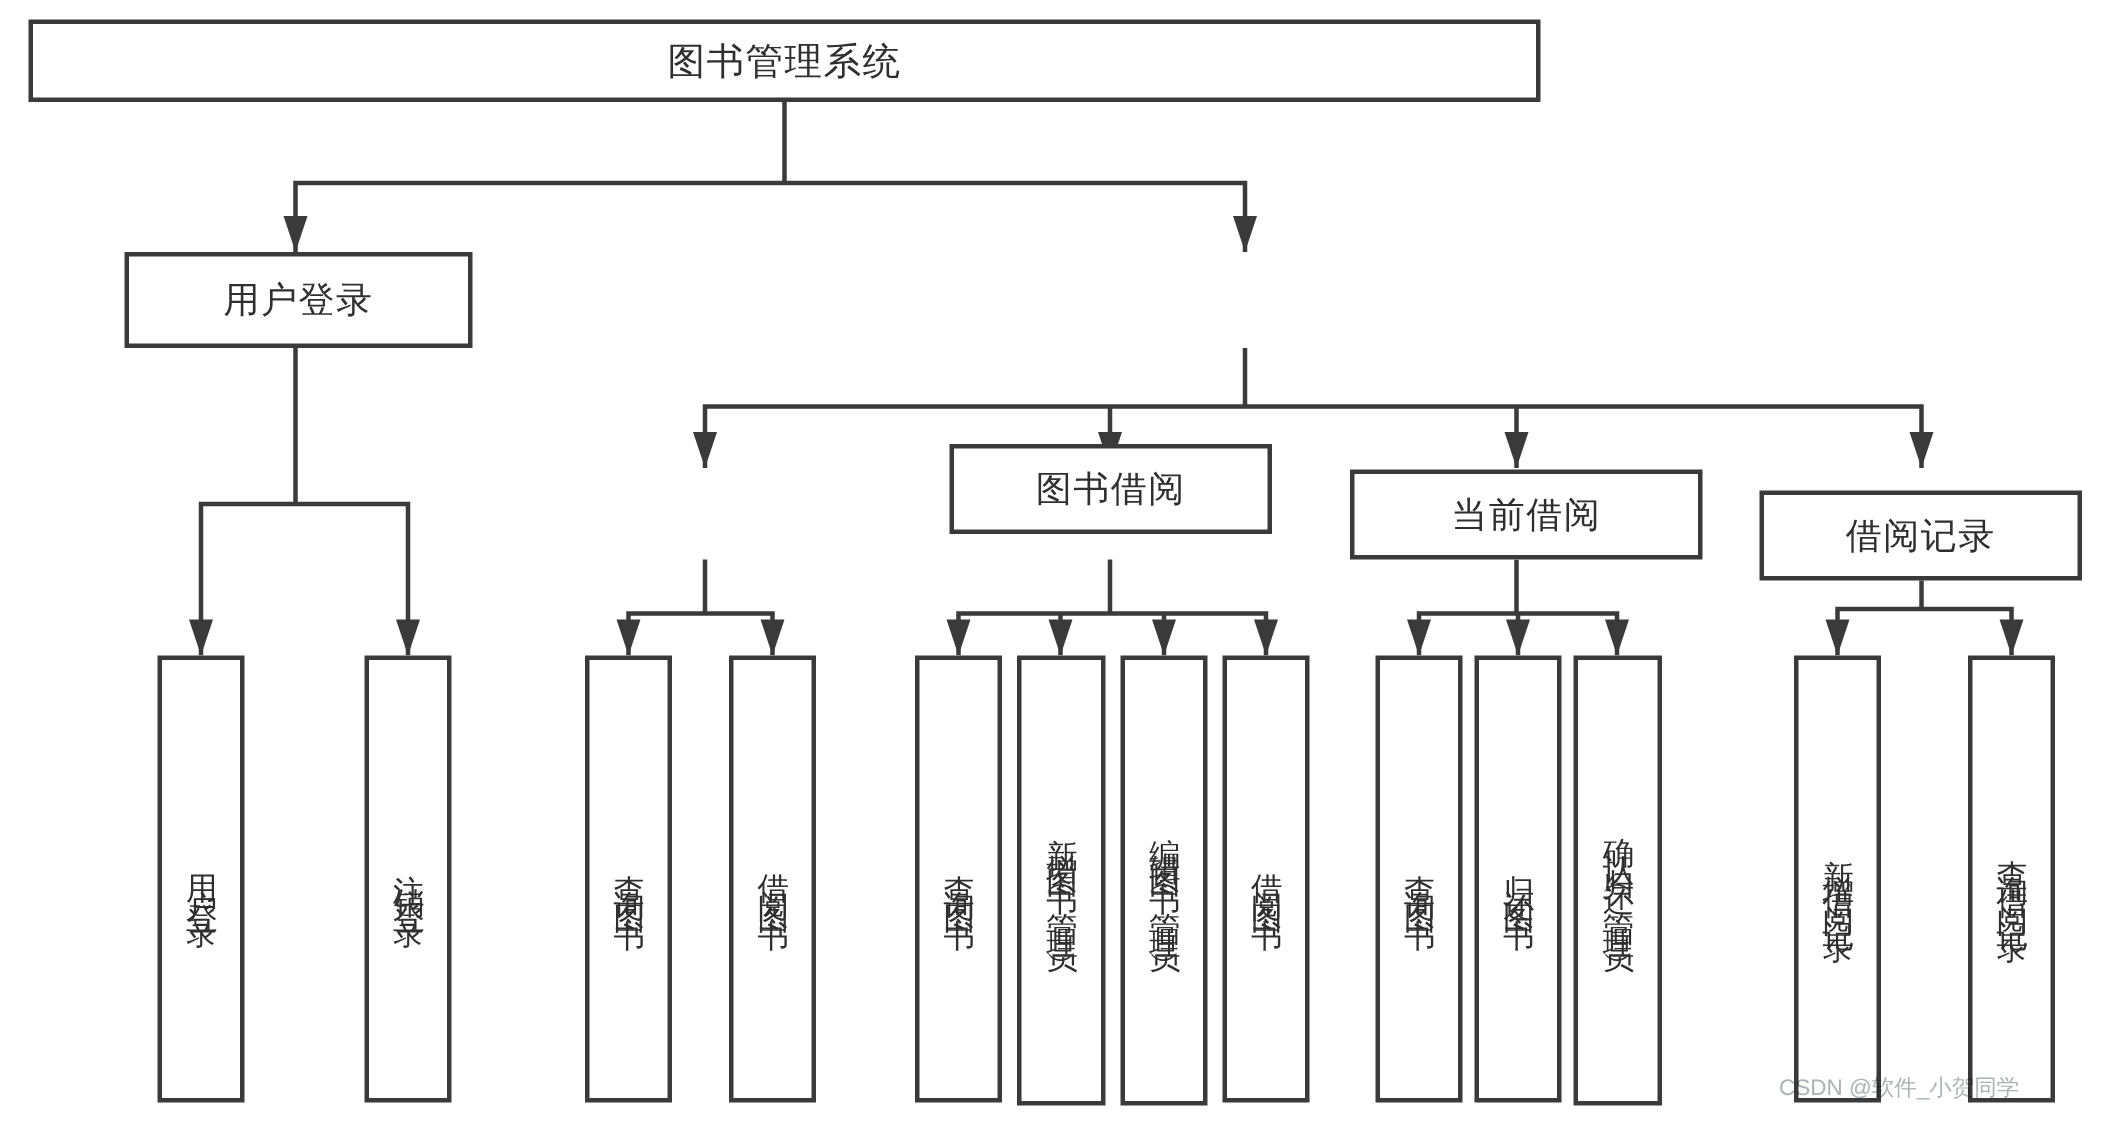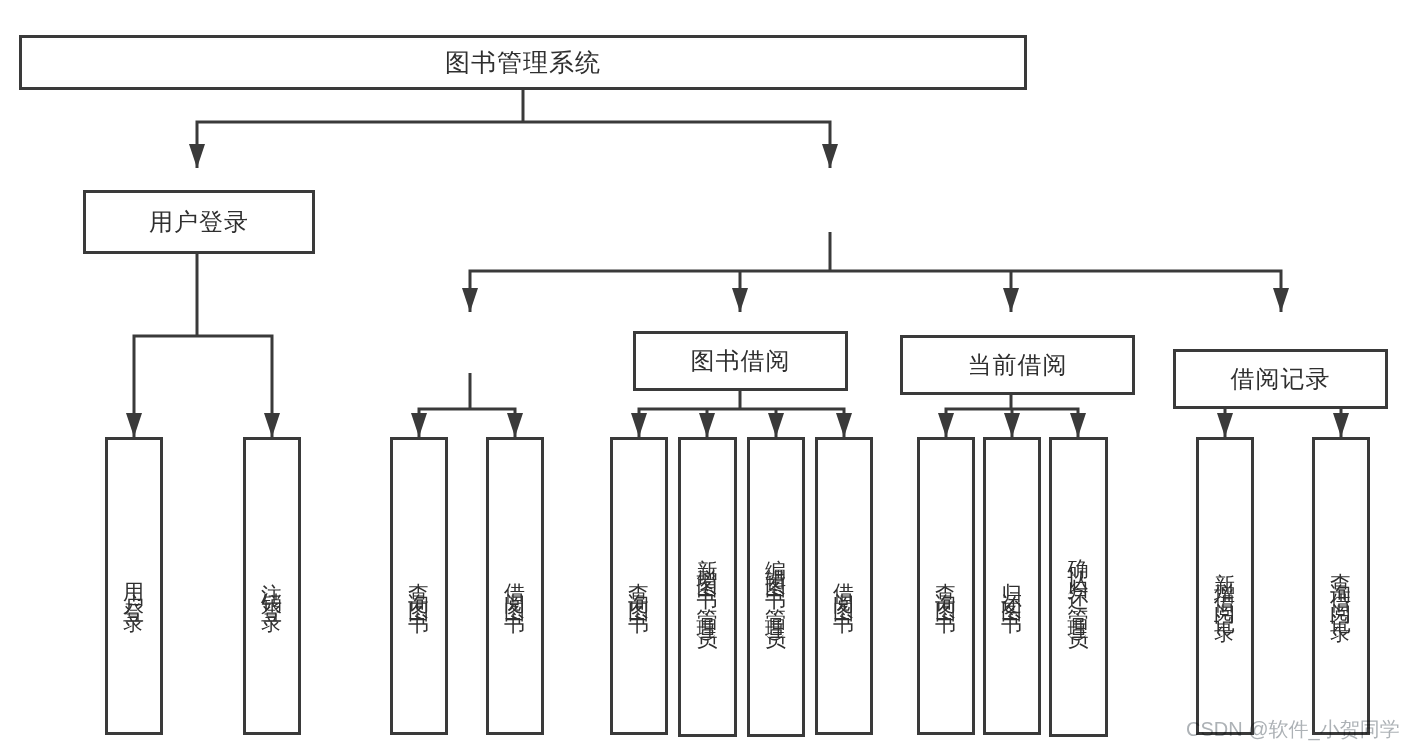--- a/index.html
+++ b/index.html
@@ -27,34 +27,34 @@
   .box {
     position: absolute;
     box-sizing: border-box;
     border: 3px solid var(--line);
     background: var(--bg);
     display: flex;
     align-items: center;
     justify-content: center;
     color: var(--text);
   }
-  .box.h { font-size: 24px; letter-spacing: 1px; white-space: nowrap; margin-top: 22px; }
+  .box.h { font-size: 24px; letter-spacing: 1px; white-space: nowrap; }
   .box.root { font-size: 25px; }
   .box.v span {
     writing-mode: vertical-lr;
     text-orientation: mixed;
     font-size: 21px;
     letter-spacing: 10px;
     line-height: 1.1;
   }
   .watermark {
     position: absolute;
     left: 1186px;
     top: 716px;
-    font-size: 20px;
+    font-size: 15px;
     color: var(--watermark);
     mix-blend-mode: multiply;
     white-space: nowrap;
     z-index: 5;
   }
 </style>
 </head>
 <body>
 
 <div class="canvas">
@@ -108,21 +108,21 @@
       <polygon points="1070,413 1086,413 1078,437"></polygon>
       <polygon points="1217,413 1233,413 1225,437"></polygon>
       <polygon points="1333,413 1349,413 1341,437"></polygon>
     </g>
   </svg>
 
   <div class="box h root" style="left:19px;top:13px;width:1008px;height:55px">图书管理系统</div>
 
   <div class="box h" style="left:83px;top:168px;width:232px;height:64px">用户登录</div>
 
-  <div class="box h" style="left:633px;top:309px;width:215px;height:60px">图书借阅</div>
+  <div class="box h" style="left:633px;top:296px;width:215px;height:60px">图书借阅</div>
   <div class="box h" style="left:900px;top:313px;width:235px;height:60px">当前借阅</div>
   <div class="box h" style="left:1173px;top:327px;width:215px;height:60px">借阅记录</div>
 
   <div class="box v" style="left:105px;top:437px;width:58px;height:298px">
     <span>用户登录</span>
   </div>
   <div class="box v" style="left:243px;top:437px;width:58px;height:298px">
     <span>注销登录</span>
   </div>
 

